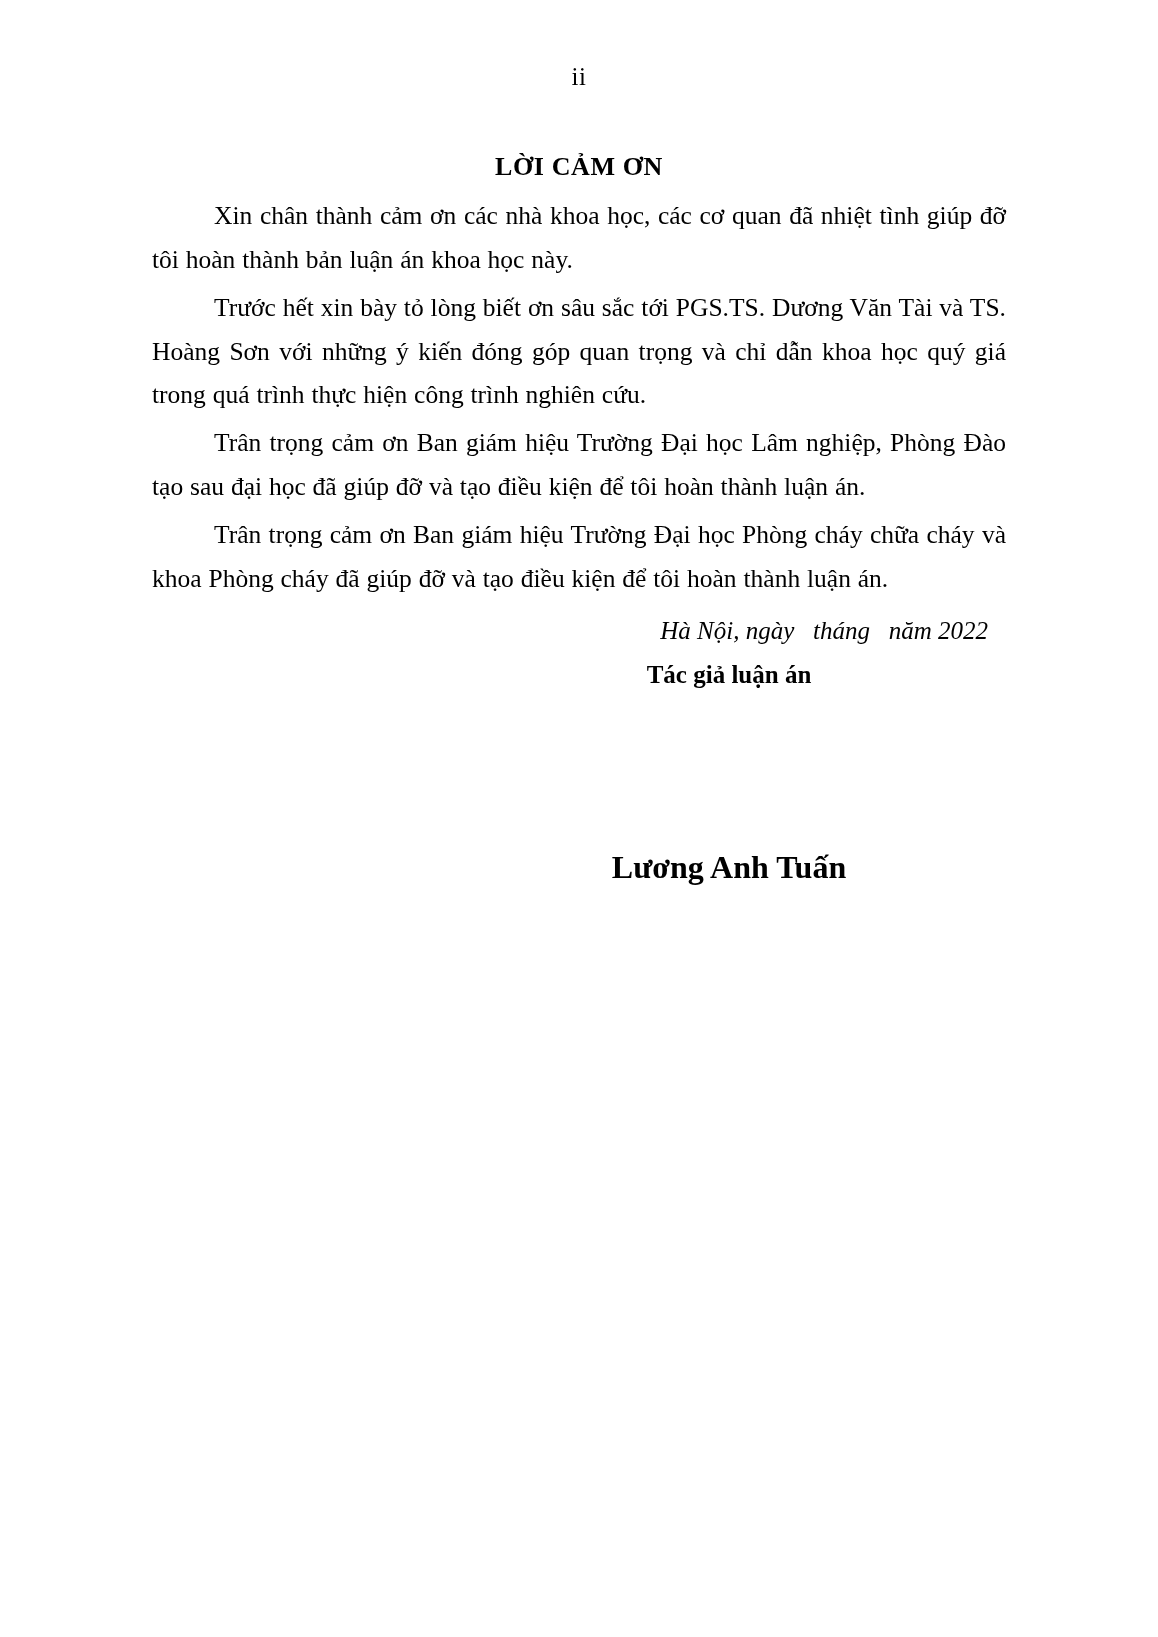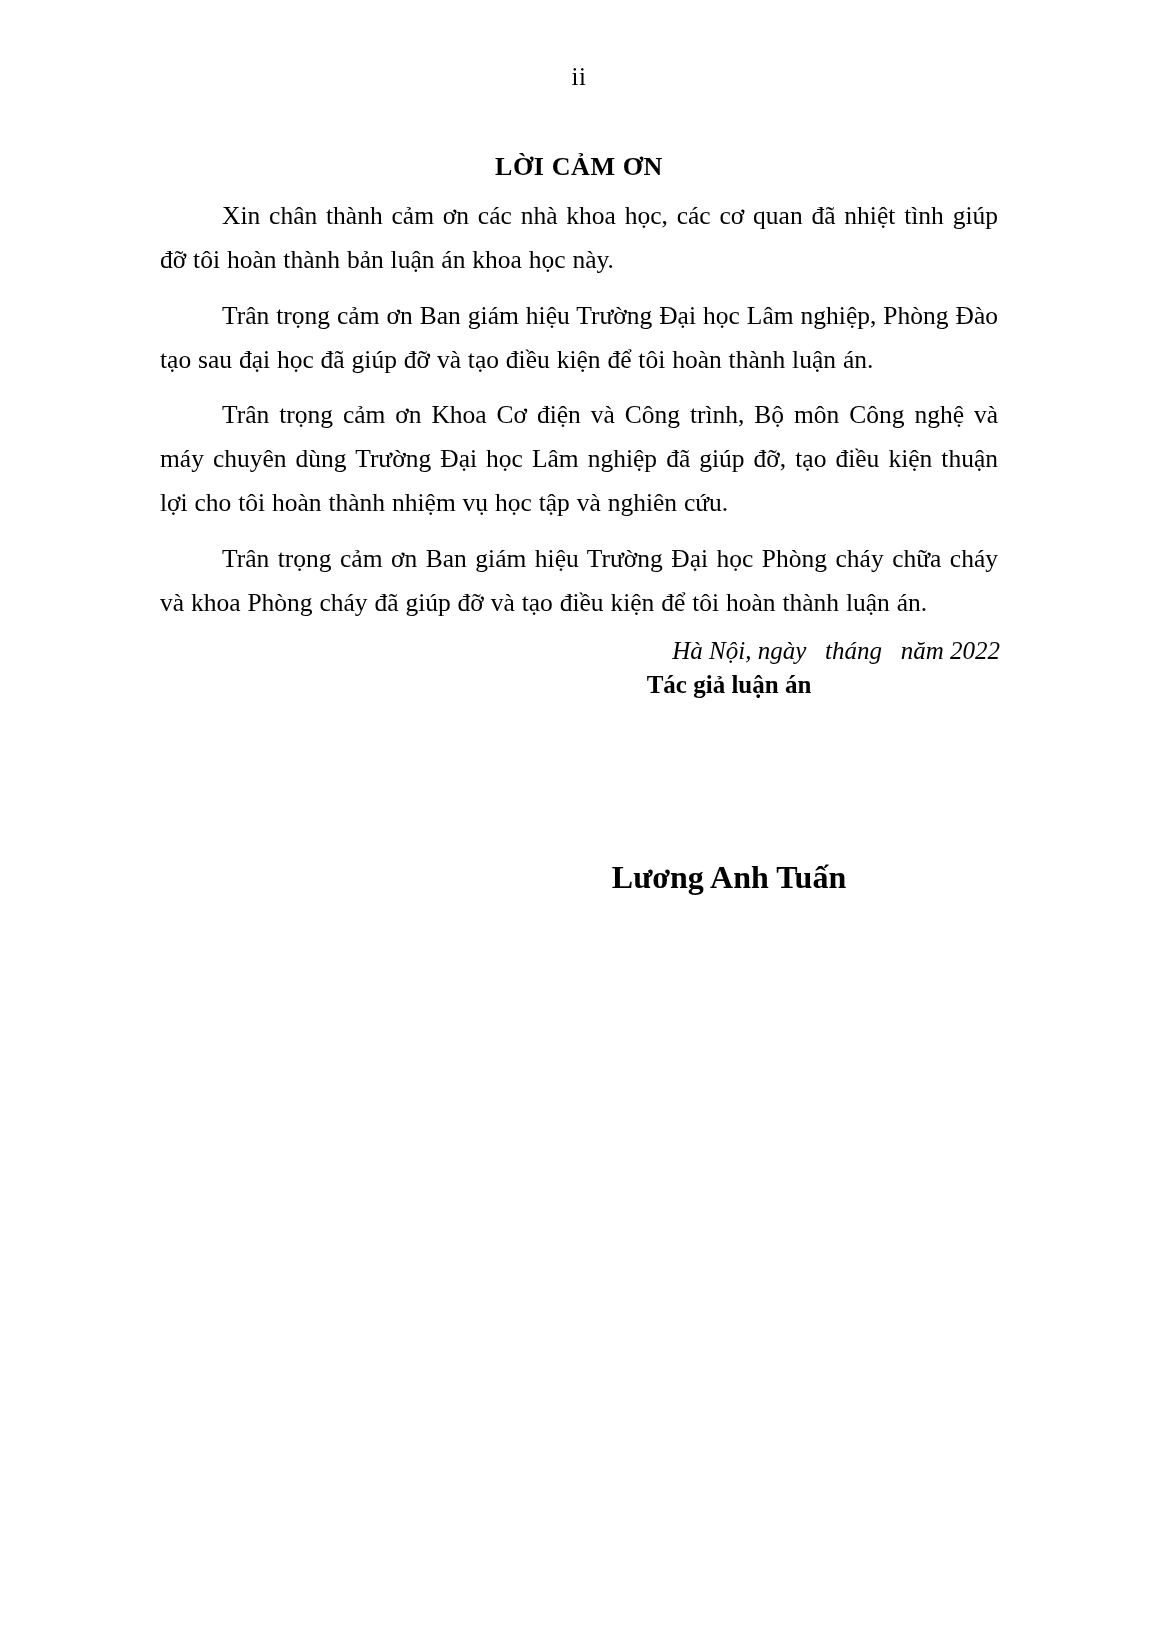--- a/index.html
+++ b/index.html
@@ -35,32 +35,32 @@
     font-size: 26px;
     letter-spacing: 0.6px;
     margin: 0 0 12px 0;
   }
   .body-par {
     font-size: 25.5px;
     line-height: 1.72;
     text-align: justify;
     text-justify: inter-word;
     text-indent: 62px;
-    margin: 12px;
+    margin: 4px;
     word-spacing: 0.5px;
   }
   .signature-block {
     margin-top: 6px;
   }
   .sig-place {
     font-style: italic;
     font-size: 25px;
     text-align: right;
     padding-right: 6px;
-    margin: 4px;
+    margin: 16px;
     white-space: pre;
   }
   .sig-role {
     font-weight: bold;
     font-size: 25px;
     text-align: center;
     margin: 6px 0 0 0;
     padding-left: 300px;
   }
   .sig-name {
@@ -74,22 +74,22 @@
 </head>
 <body>
 
 <div class="page">
 
   <div class="page-number">ii</div>
 
   <h1 class="doc-title">LỜI CẢM ƠN</h1>
 
   <p class="body-par">Xin chân thành cảm ơn các nhà khoa học, các cơ quan đã nhiệt tình giúp đỡ tôi hoàn thành bản luận án khoa học này.</p>
+  <p class="body-par">Trước hết xin bày tỏ lòng biết ơn sâu sắc tới PGS.TS. Dương Văn Tài và TS. Hoàng Sơn với những ý kiến đóng góp quan trọng và chỉ dẫn khoa học quý giá trong quá trình thực hiện công trình nghiên cứu.</p>
   <p class="body-par">Trân trọng cảm ơn Ban giám hiệu Trường Đại học Lâm nghiệp, Phòng Đào tạo sau đại học đã giúp đỡ và tạo điều kiện để tôi hoàn thành luận án.</p>
-  <p class="body-par">Trân trọng cảm ơn Khoa Cơ điện và Công trình, Bộ môn Công nghệ và máy chuyên dùng Trường Đại học Lâm nghiệp đã giúp đỡ, tạo điều kiện thuận lợi cho tôi hoàn thành nhiệm vụ học tập và nghiên cứu.</p>
   <p class="body-par">Trân trọng cảm ơn Ban giám hiệu Trường Đại học Phòng cháy chữa cháy và khoa Phòng cháy đã giúp đỡ và tạo điều kiện để tôi hoàn thành luận án.</p>
 
   <div class="signature-block">
     <p class="sig-place">Hà Nội, ngày   tháng   năm 2022</p>
     <p class="sig-role">Tác giả luận án</p>
     <p class="sig-name">Lương Anh Tuấn</p>
   </div>
 
 </div>
 

